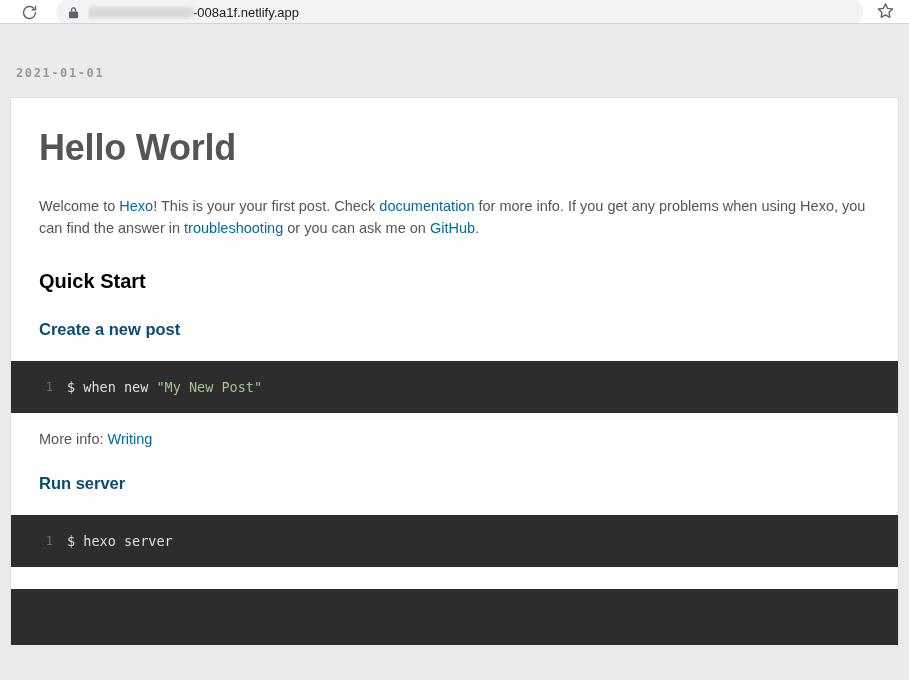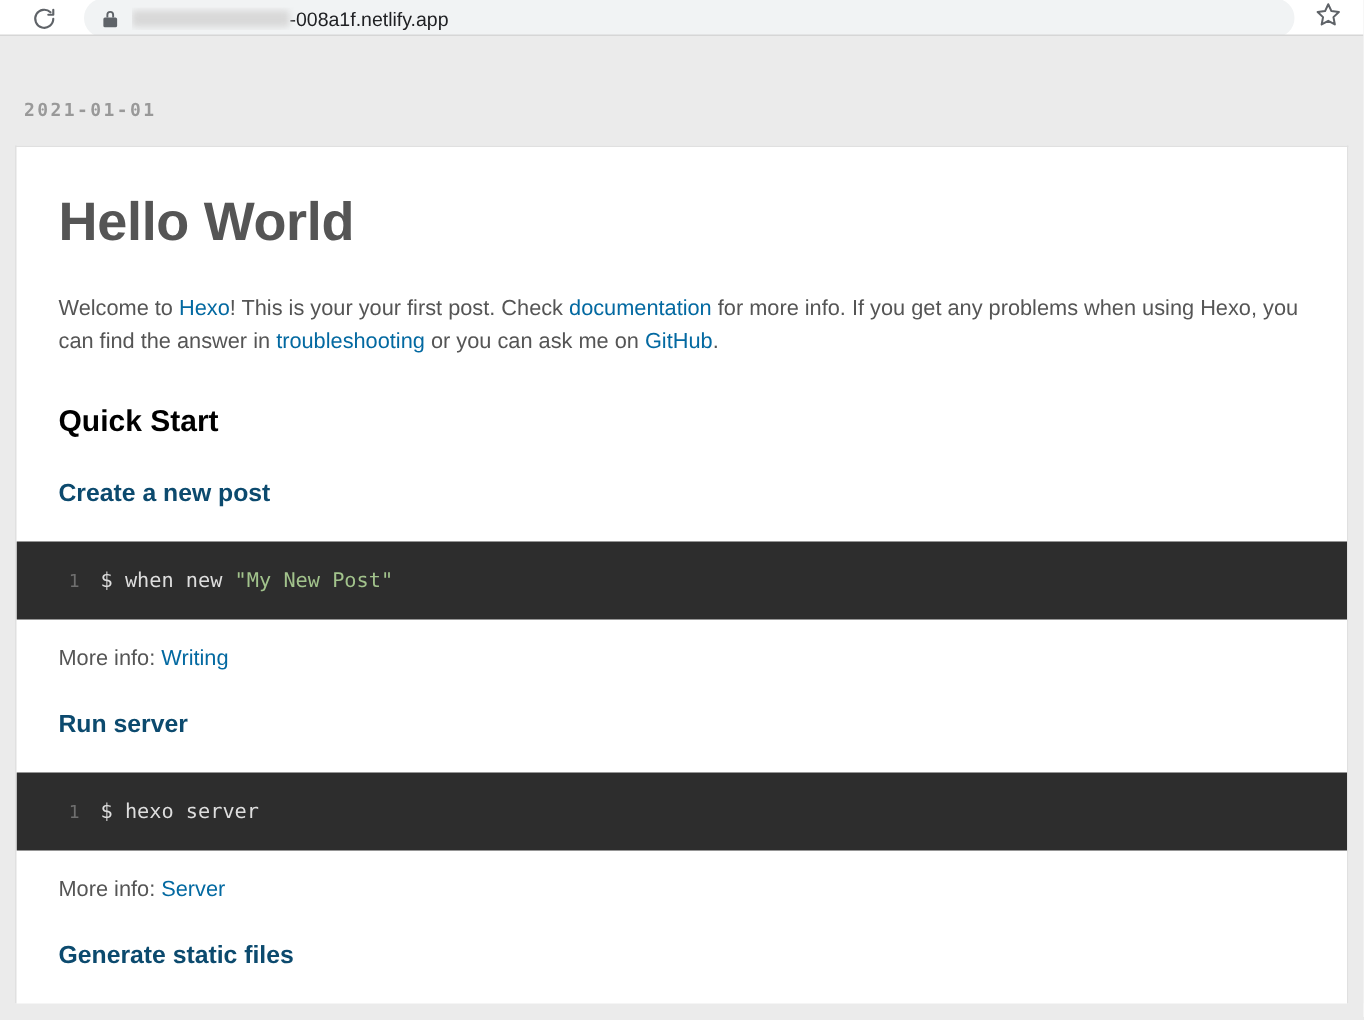--- a/index.html
+++ b/index.html
@@ -249,25 +249,20 @@
       <p class="more-info"><span>More info: </span><a href="#">Writing</a></p>
 
       <h3 class="h3">Run server</h3>
     </div>
 
     <div class="code-block">
       <span class="gutter">1</span>
       <span class="code-content"><span>$ hexo server</span></span>
     </div>
 
-    <div class="article-inner">
-      <p class="more-info"><span>More info: </span><a href="#">Server</a></p>
-
-      <h3 class="h3">Generate static files</h3>
-    </div>
 
     <div class="code-block partial">
       <span class="gutter"></span>
       <span class="code-content"></span>
     </div>
 
   </div>
 </div>
 
 </body></html>

